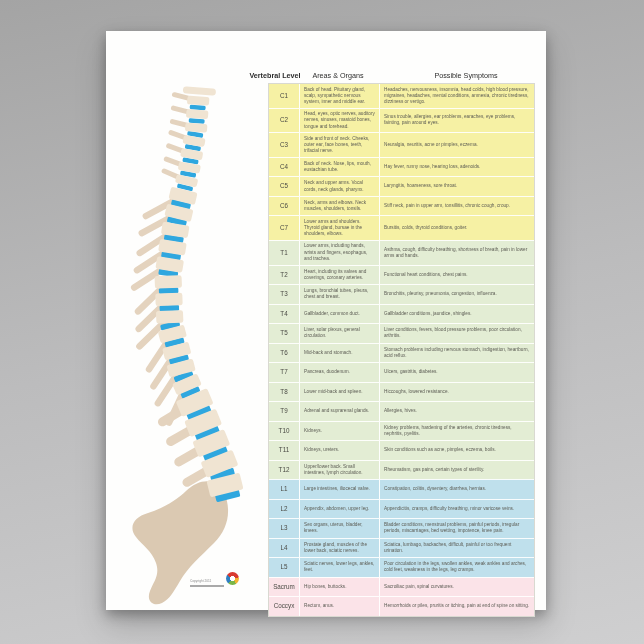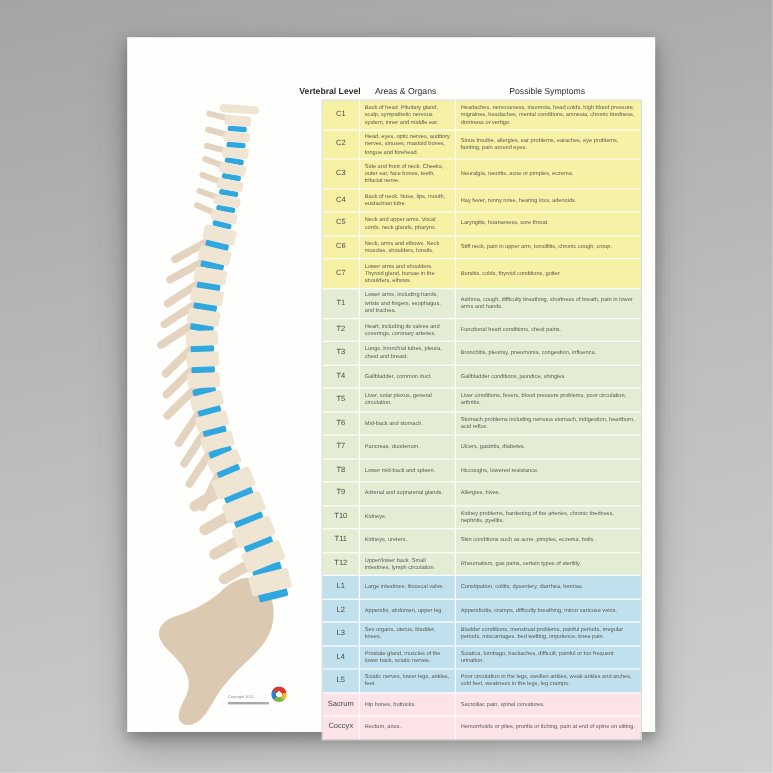--- a/index.html
+++ b/index.html
@@ -14,21 +14,21 @@
     box-shadow:0 5px 12px rgba(0,0,0,.30),0 16px 30px rgba(0,0,0,.18);
   }
   .title{
     position:absolute;top:9px;left:0;right:0;text-align:center;
     font-family:"DejaVu Serif",serif;font-weight:bold;font-size:32px;
     letter-spacing:.3px;color:#181818;white-space:nowrap;
   }
   .col-head{position:absolute;top:40px;font-size:7.2px;color:#2d2d2d;text-align:center;}
   .head-level{left:128px;width:82px;font-weight:bold;}
   .head-areas{left:190px;width:84px;}
-  .head-symptoms{left:299px;width:102px;}
+  .head-symptoms{left:309px;width:102px;}
   .chart{
     position:absolute;left:162px;top:52px;width:265px;
     border:1px solid #d9d9d1;box-sizing:content-box;
   }
   .row{display:grid;grid-template-columns:30px 80px 155px;min-height:18.5px;}
   .row + .row{border-top:1px solid rgba(255,255,255,.9);}
   .cervical{background:#F6F1A4;}
   .thoracic{background:#E3EDD4;}
   .lumbar{background:#BFE0EC;}
   .sacral{background:#FBE3E8;}

